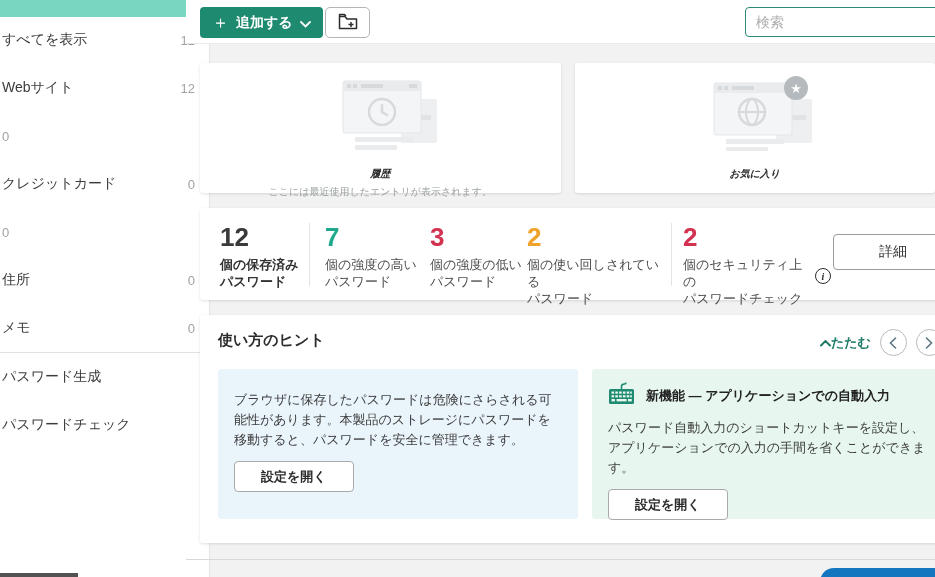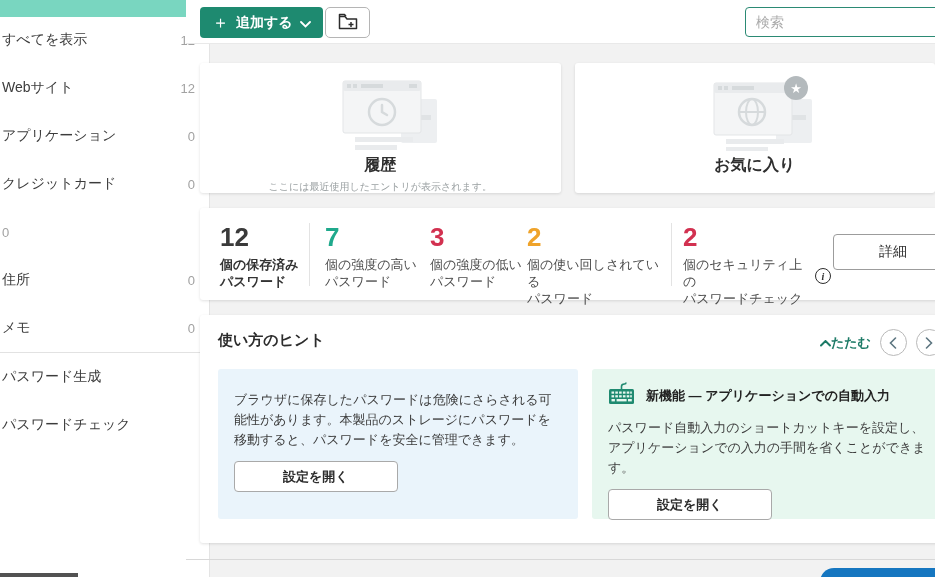--- a/index.html
+++ b/index.html
@@ -32,21 +32,21 @@
   .search { position:absolute; left:559px; top:7px; width:210px; height:30px;
     border:1px solid #2b8a74; border-radius:4px; padding:0 10px;
     font-family:inherit; font-size:14px; color:#333; background:#fff; outline:none; }
   .search::placeholder { color:#ababab; }
   
   .content { position:absolute; left:186px; top:44px; width:749px; height:533px;
     padding:19px 0 0 14px; }
   .card { background:#fff; border-radius:3px; box-shadow:0 1px 3px rgba(0,0,0,.12); }
   .cards-row { display:flex; gap:14px; }
   .empty-card { width:378px; height:130px; text-align:center; padding-top:12px; }
-  .empty-card h3 { font-size:16px; color:#2f2f2f; margin-top:0; }
+  .empty-card h3 { font-size:10px; color:#2f2f2f; margin-top:12px;font-style:italic; }
   .empty-card p { font-size:10px; color:#9aa0a2; margin-top:4px; }
   
   .stats-card { position:relative; margin-top:15px; width:770px; height:92px;
     display:flex; align-items:stretch; padding:15px 0 14px 20px; }
   .stat { padding-top:1px; }
   .stat .num { font-size:26px; font-weight:bold; line-height:1; margin-bottom:7px; }
   .stat .slabel { font-size:13px; color:#4c4c4c; line-height:1.3; white-space:pre-line; }
   .stat.first .slabel { font-weight:bold; color:#333; }
   .s1 { width:90px; border-right:1px solid #e3e3e3; margin-right:15px; }
   .s2 { width:105px; }
@@ -68,21 +68,21 @@
     font-size:13px; font-weight:bold; cursor:pointer; }
   .circ { width:27px; height:27px; border-radius:50%; border:1px solid #b9b9b9;
     background:#fff; color:#57707a; font-size:15px; line-height:1;
     display:flex; align-items:center; justify-content:center; cursor:pointer;
     font-family:inherit; flex:0 0 auto; }
   .tips-row { display:flex; gap:14px; margin-top:19px; }
   .tip { position:relative; width:360px; height:150px; border-radius:3px; padding:13px 16px; }
   .tip-head { display:flex; align-items:center; gap:11px; }
   .tip-head .ttl { font-size:13px; font-weight:bold; color:#222; }
   .tip .body { margin-top:8px; font-size:13px; line-height:1.55; color:#3d3d3d; }
-  .open-settings { margin-top:11px; height:31px; padding:0 48px; background:#fff;
+  .open-settings { margin-top:11px; height:31px; padding:0 26px; background:#fff;
     border:1px solid #a9a9a9; border-radius:4px; font-family:inherit;
     font-size:13px; font-weight:bold; color:#2c2c2c; cursor:pointer; }
   
   .bottom-divider { position:absolute; left:186px; right:0; top:559px;
     border-top:1px solid #d8d8d8; }
   .blue-sliver { position:absolute; left:820px; top:568px; width:135px; height:14px;
     background:#1576c0; border-radius:14px 14px 0 0; }
   .dark-sliver { position:absolute; left:0; top:573px; width:78px; height:4px; background:#525252; }
 </style>
 </head>
@@ -93,21 +93,20 @@
   <div class="side-list">
     <div class="side-item">
       <span class="lbl">すべてを表示</span>
       <span class="cnt">12</span>
     </div>
     <div class="side-item">
       <span class="lbl">Webサイト</span>
       <span class="cnt">12</span>
     </div>
     <div class="side-item">
-      <span class="lbl">アプリケーション</span>
       <span class="cnt">0</span>
     </div>
     <div class="side-item">
       <span class="lbl">クレジットカード</span>
       <span class="cnt">0</span>
     </div>
     <div class="side-item">
       <span class="cnt">0</span>
     </div>
     <div class="side-item">

